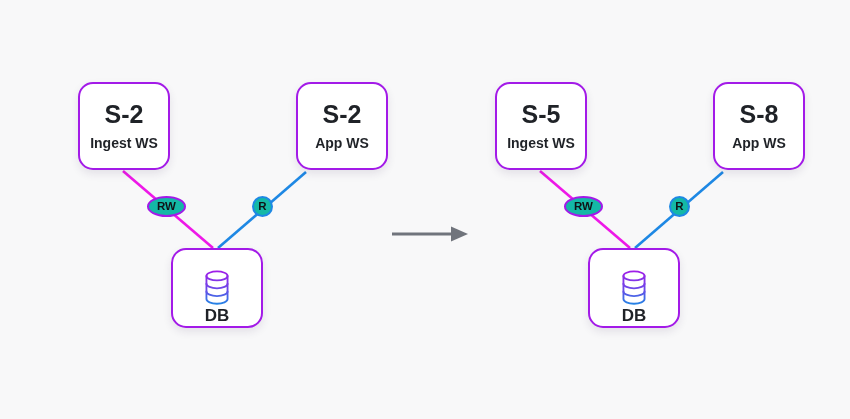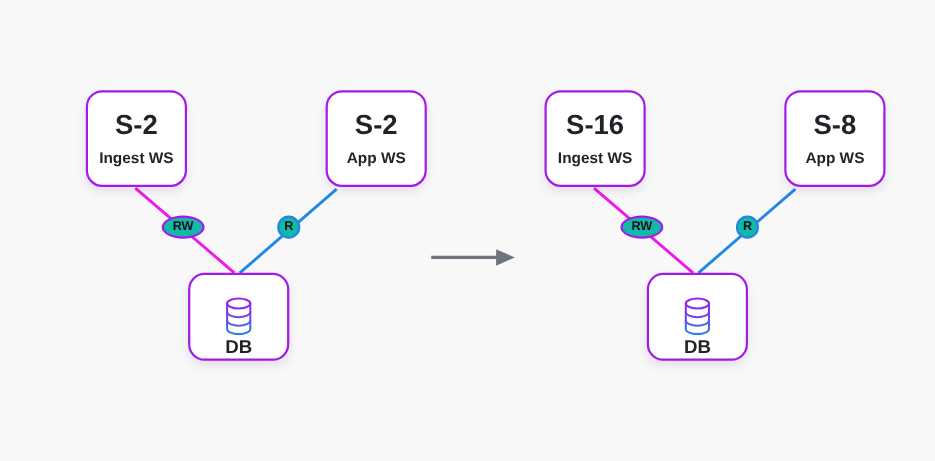--- a/index.html
+++ b/index.html
@@ -89,21 +89,21 @@
     <line x1="1" y1="9" x2="61" y2="9" style="stroke:var(--arrow,#70747c)" stroke-width="3"></line>
     <polygon points="60,1.5 77,9 60,16.5" style="fill:var(--arrow,#70747c)"></polygon>
   </svg>
 
   <div class="diagram after">
     <svg class="edges" width="300" height="270">
       <line class="edge-write" x1="53" y1="96" x2="143" y2="173"></line>
       <line class="edge-read" x1="236" y1="97" x2="148" y2="173"></line>
     </svg>
     <div class="node server ingest">
-      <div class="node-title">S-16</div>
+      <div class="node-title">S-5</div>
       <div class="node-sub">Ingest WS</div>
     </div>
     <div class="node server app">
       <div class="node-title">S-8</div>
       <div class="node-sub">App WS</div>
     </div>
     <div class="node db-node">
       <svg class="db-icon" width="32" height="42" viewBox="0 0 32 42">
         <g fill="none" stroke="url(#dbgrad)" stroke-width="2.2" stroke-linecap="round">
           <ellipse cx="16" cy="7" rx="12.5" ry="5.3"></ellipse>

